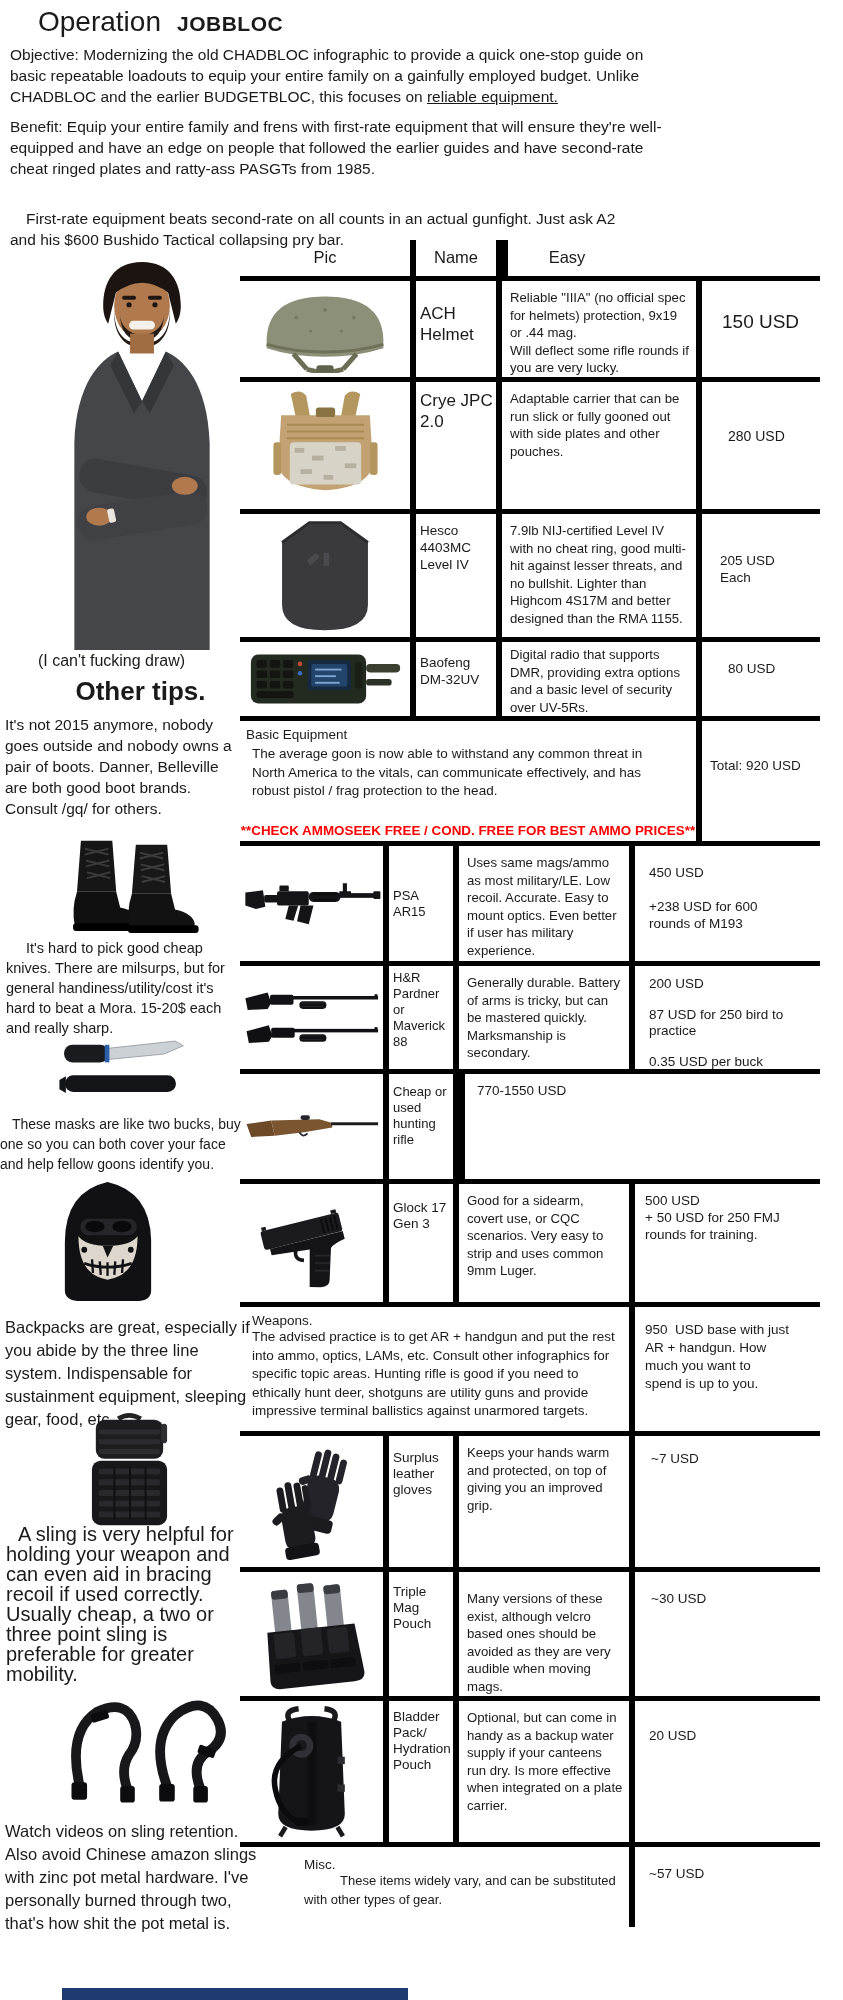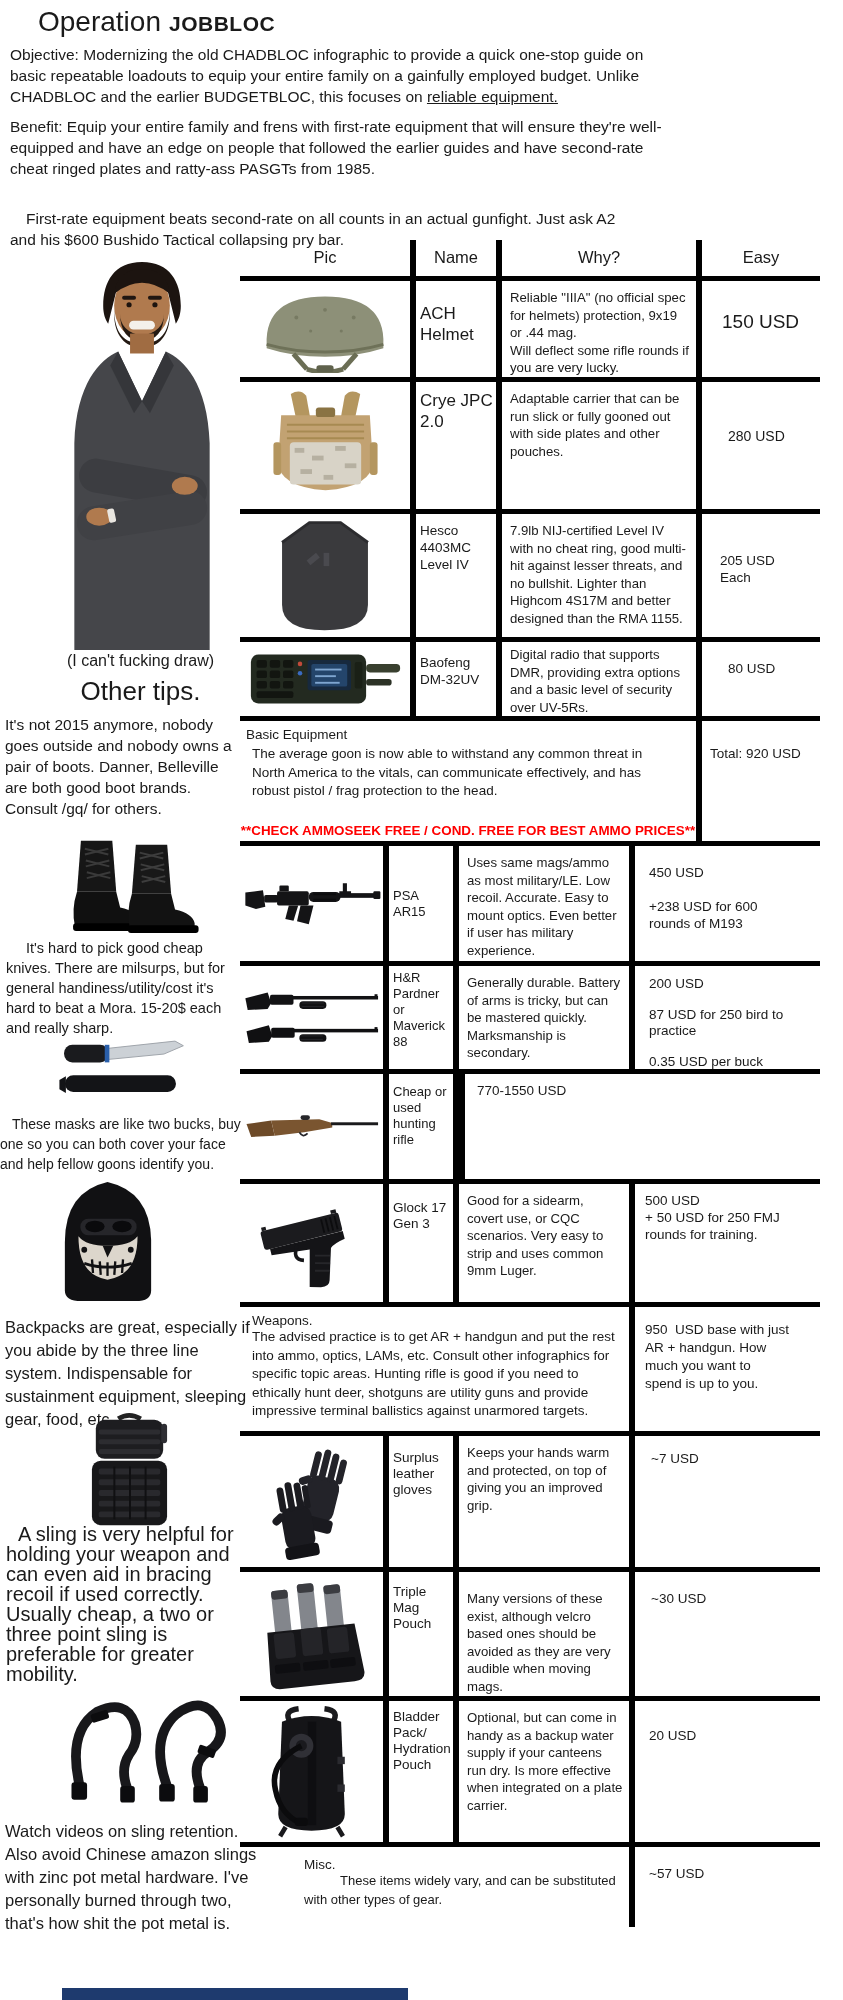--- a/index.html
+++ b/index.html
@@ -1,26 +1,26 @@
 <!DOCTYPE html>
 <html><head>
 <meta charset="utf-8">
 <style>
   html,body{margin:0;padding:0;background:#fff}
   body{font-family:"Liberation Sans",sans-serif;color:#1a1a1a}
   .page{position:relative;width:843px;height:2000px;background:#fff;overflow:hidden}
   .abs{position:absolute}
   p{margin:0}
-  .title{display:flex;align-items:baseline;gap:8px}
+  .title{display:flex;align-items:baseline;gap:16px}
   .title-main{font-size:28px;font-weight:500}
   .title-sub{font-size:21px;font-weight:700;letter-spacing:.5px}
   .para{font-size:15.5px;line-height:21px}
   .u{text-decoration:underline}
-  .lcap{font-size:16px;text-align:center}
-  .lhead{font-size:26px;text-align:center;font-weight:400}
+  .lcap{font-size:16px;}
+  .lhead{font-size:26px;text-align:center;font-weight:700}
   .tip{line-height:20px}
   
   .row{position:absolute;left:240px;width:580px;display:flex;align-items:stretch}
   .vl{width:6px;background:#000;flex:0 0 6px}
   .hl{position:absolute;left:240px;width:580px;height:5px;background:#000}
   .cell{box-sizing:border-box;overflow:hidden}
   .pic{display:flex;align-items:center;justify-content:center}
   .upper .pic{width:170px}.upper .name{width:80px}.upper .why{width:194px}.upper .cost{width:118px}.upper .main{width:456px}
   .lower .pic{width:143px}.lower .name{width:64px}.lower .why{width:170px}.lower .cost{width:185px}.lower .main{width:389px}
   .hcell{font-size:16.5px;text-align:center;padding-top:8px;box-sizing:border-box}
@@ -181,21 +181,20 @@
       <rect x="150" y="58" width="18" height="9" rx="2" fill="#0c0c0e" transform="rotate(20 159 62)"></rect>
     </svg>
   </div>
   <p class="abs tip" style="left:5px;top:1820px;width:252px;font-size:16.5px;line-height:23px">Watch videos on sling retention. Also avoid Chinese amazon slings with zinc pot metal hardware. I've personally burned through two, that's how shit the pot metal is.</p>
 
   <div class="row upper" style="top:240px;height:36px">
     <div class="cell hcell" style="width:170px">Pic</div>
     <div class="vl"></div>
     <div class="cell hcell" style="width:80px">Name</div>
     <div class="vl"></div>
-    <div class="cell hcell" style="width:194px">Why?</div>
     <div class="vl"></div>
     <div class="cell hcell" style="width:118px">Easy</div>
   </div>
 
   <div class="hl" style="top:276px"></div>
   <div class="hl" style="top:377px"></div>
   <div class="hl" style="top:509px"></div>
   <div class="hl" style="top:637px"></div>
   <div class="hl" style="top:716px"></div>
   <div class="hl" style="top:841px"></div>
@@ -322,21 +321,21 @@
     <div class="cell cost" style="padding:18px 0 0 26px">80 USD</div>
   </div>
 
   <div class="row upper" style="top:721px;height:120px">
     <div class="cell main">
       <div class="sum-title">Basic Equipment</div>
       <div class="sum-body">The average goon is now able to withstand any common threat in North America to the vitals, can communicate effectively, and has robust pistol / frag protection to the head.</div>
       <div class="ammo">**CHECK AMMOSEEK FREE / COND. FREE FOR BEST AMMO PRICES**</div>
     </div>
     <div class="vl"></div>
-    <div class="cell cost" style="padding:24px 0 0 8px">Total: 920 USD</div>
+    <div class="cell cost" style="padding:36px 0 0 8px">Total: 920 USD</div>
   </div>
 
   <div class="row lower" style="top:846px;height:115px">
     <div class="cell pic">
       <svg width="138" height="56" viewBox="0 0 235 95">
         <g fill="#141416">
           <path d="M4,28 L34,24 L38,52 L22,56 L4,50 Z"></path>
           <rect x="36" y="32" width="24" height="13" rx="3"></rect>
           <rect x="58" y="26" width="54" height="24" rx="3"></rect>
           <rect x="62" y="16" width="16" height="10" rx="2"></rect>

